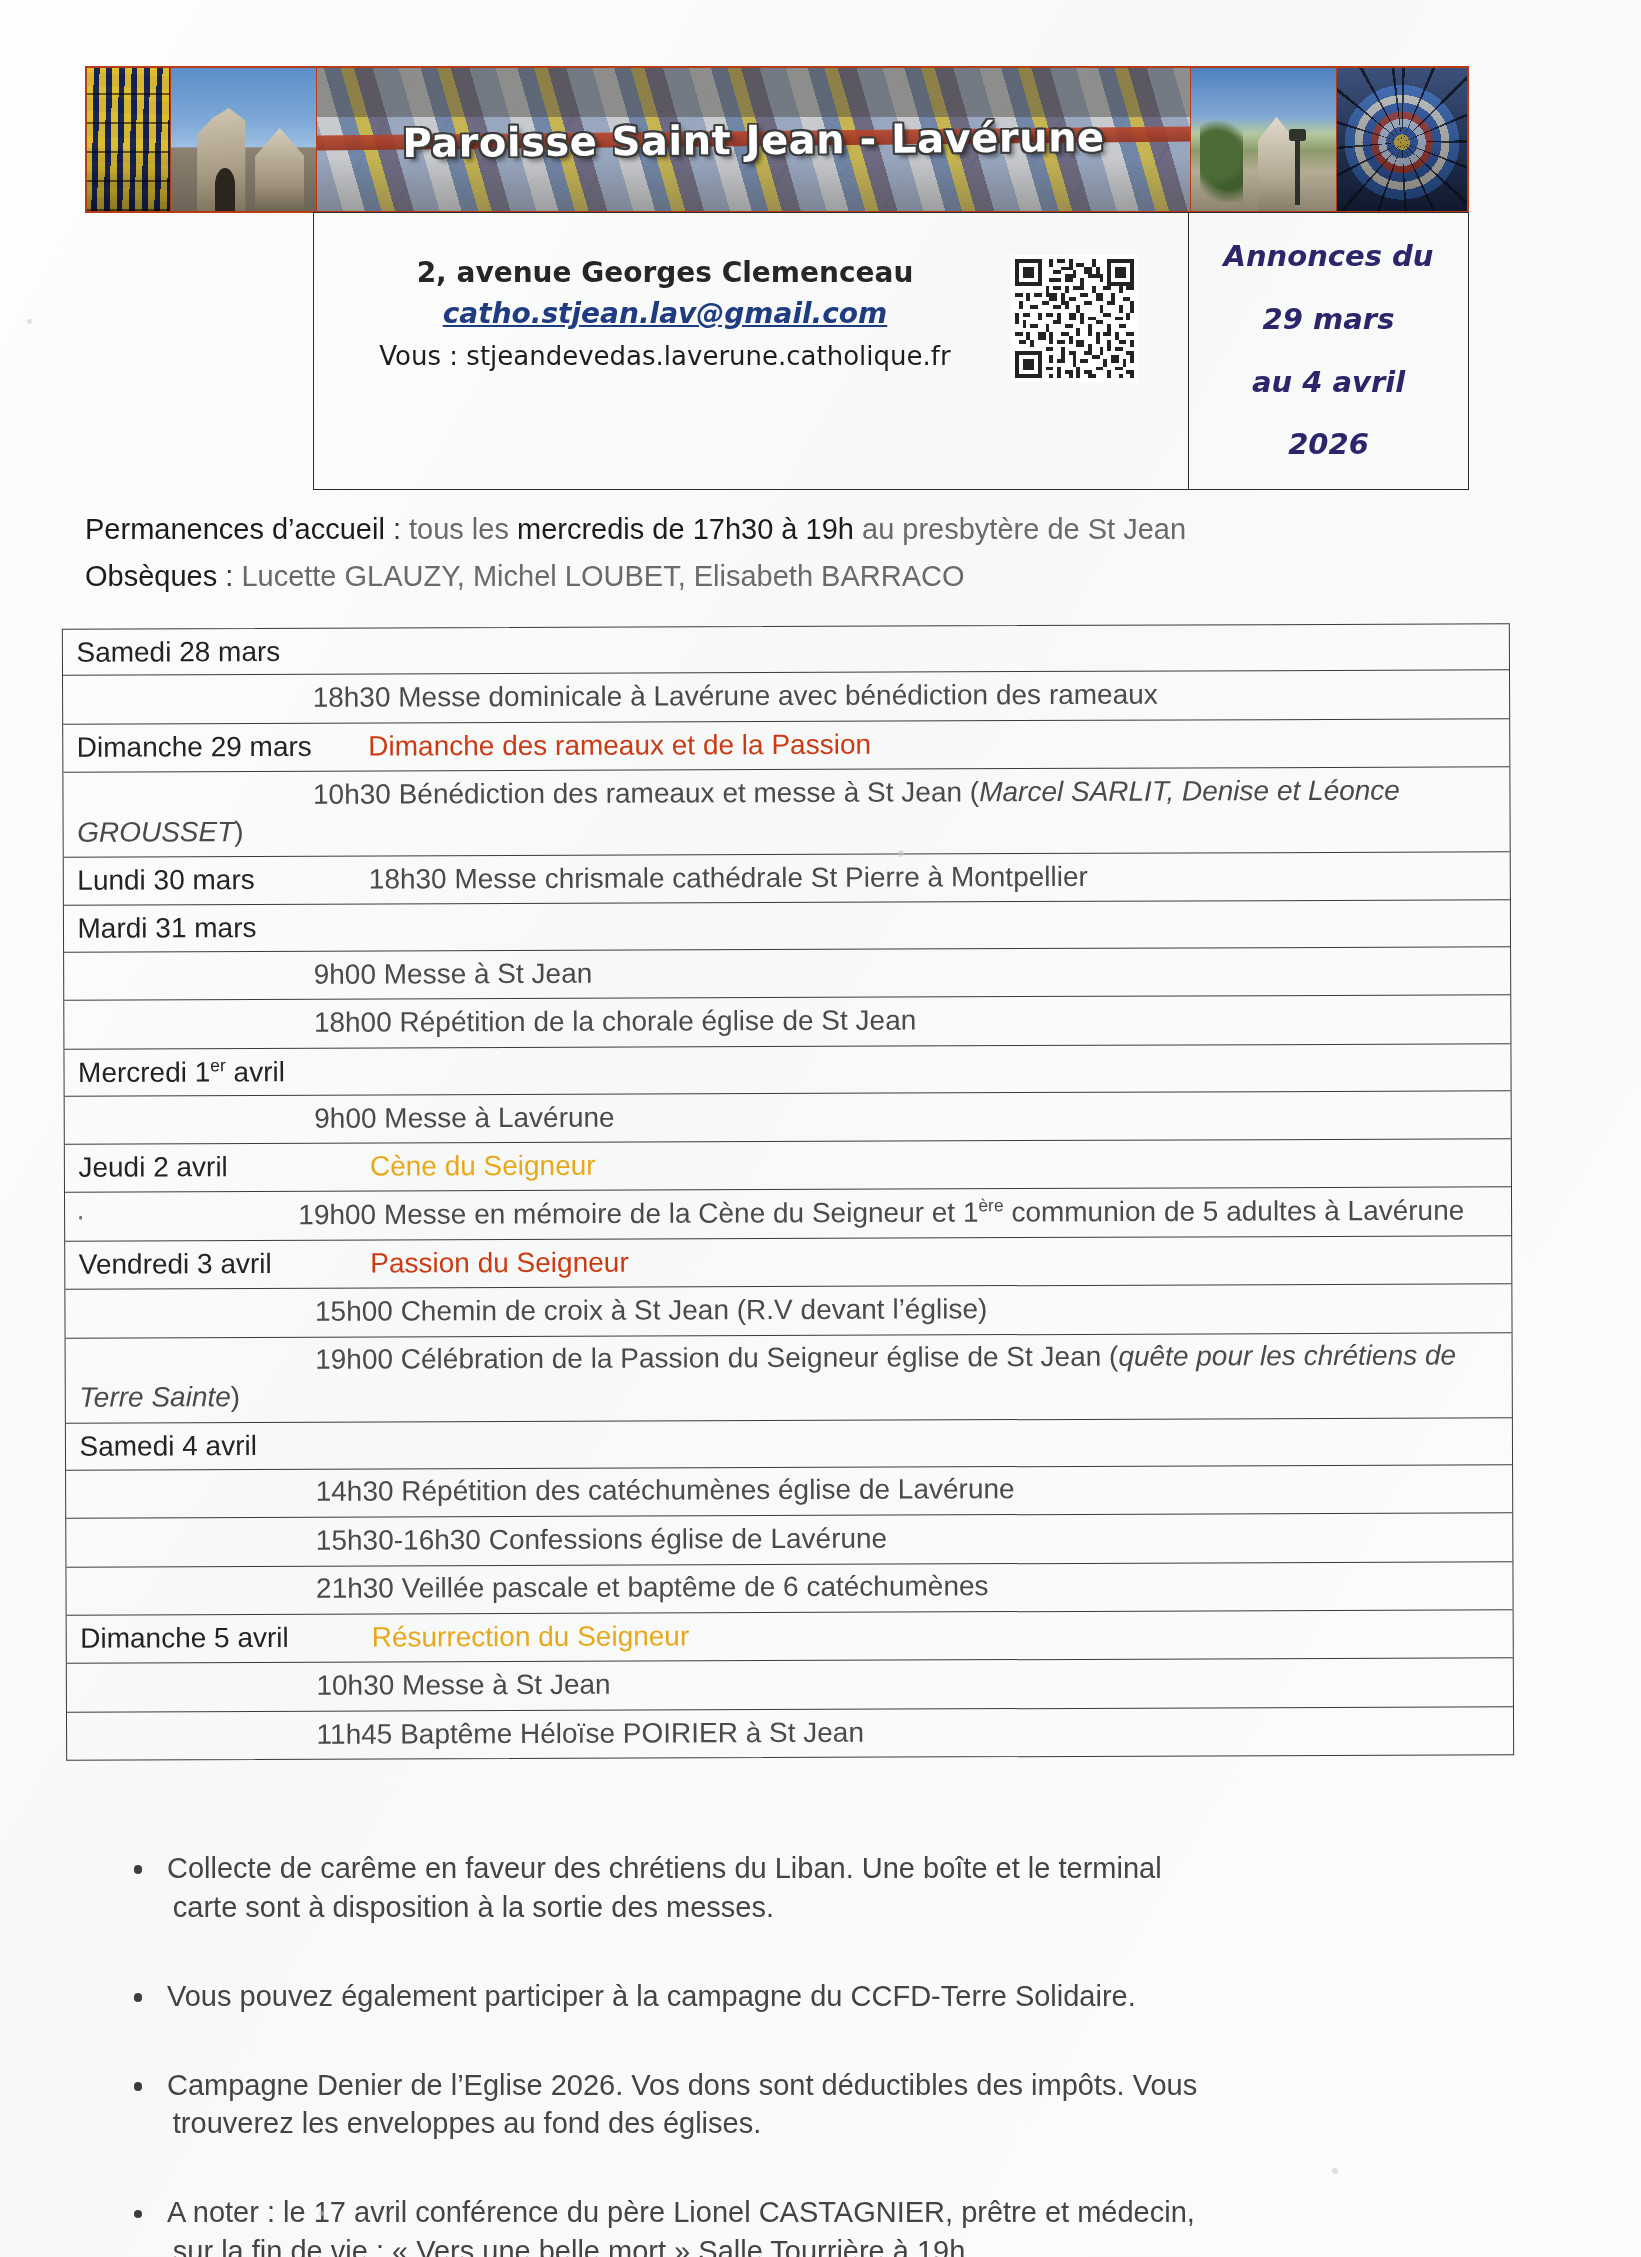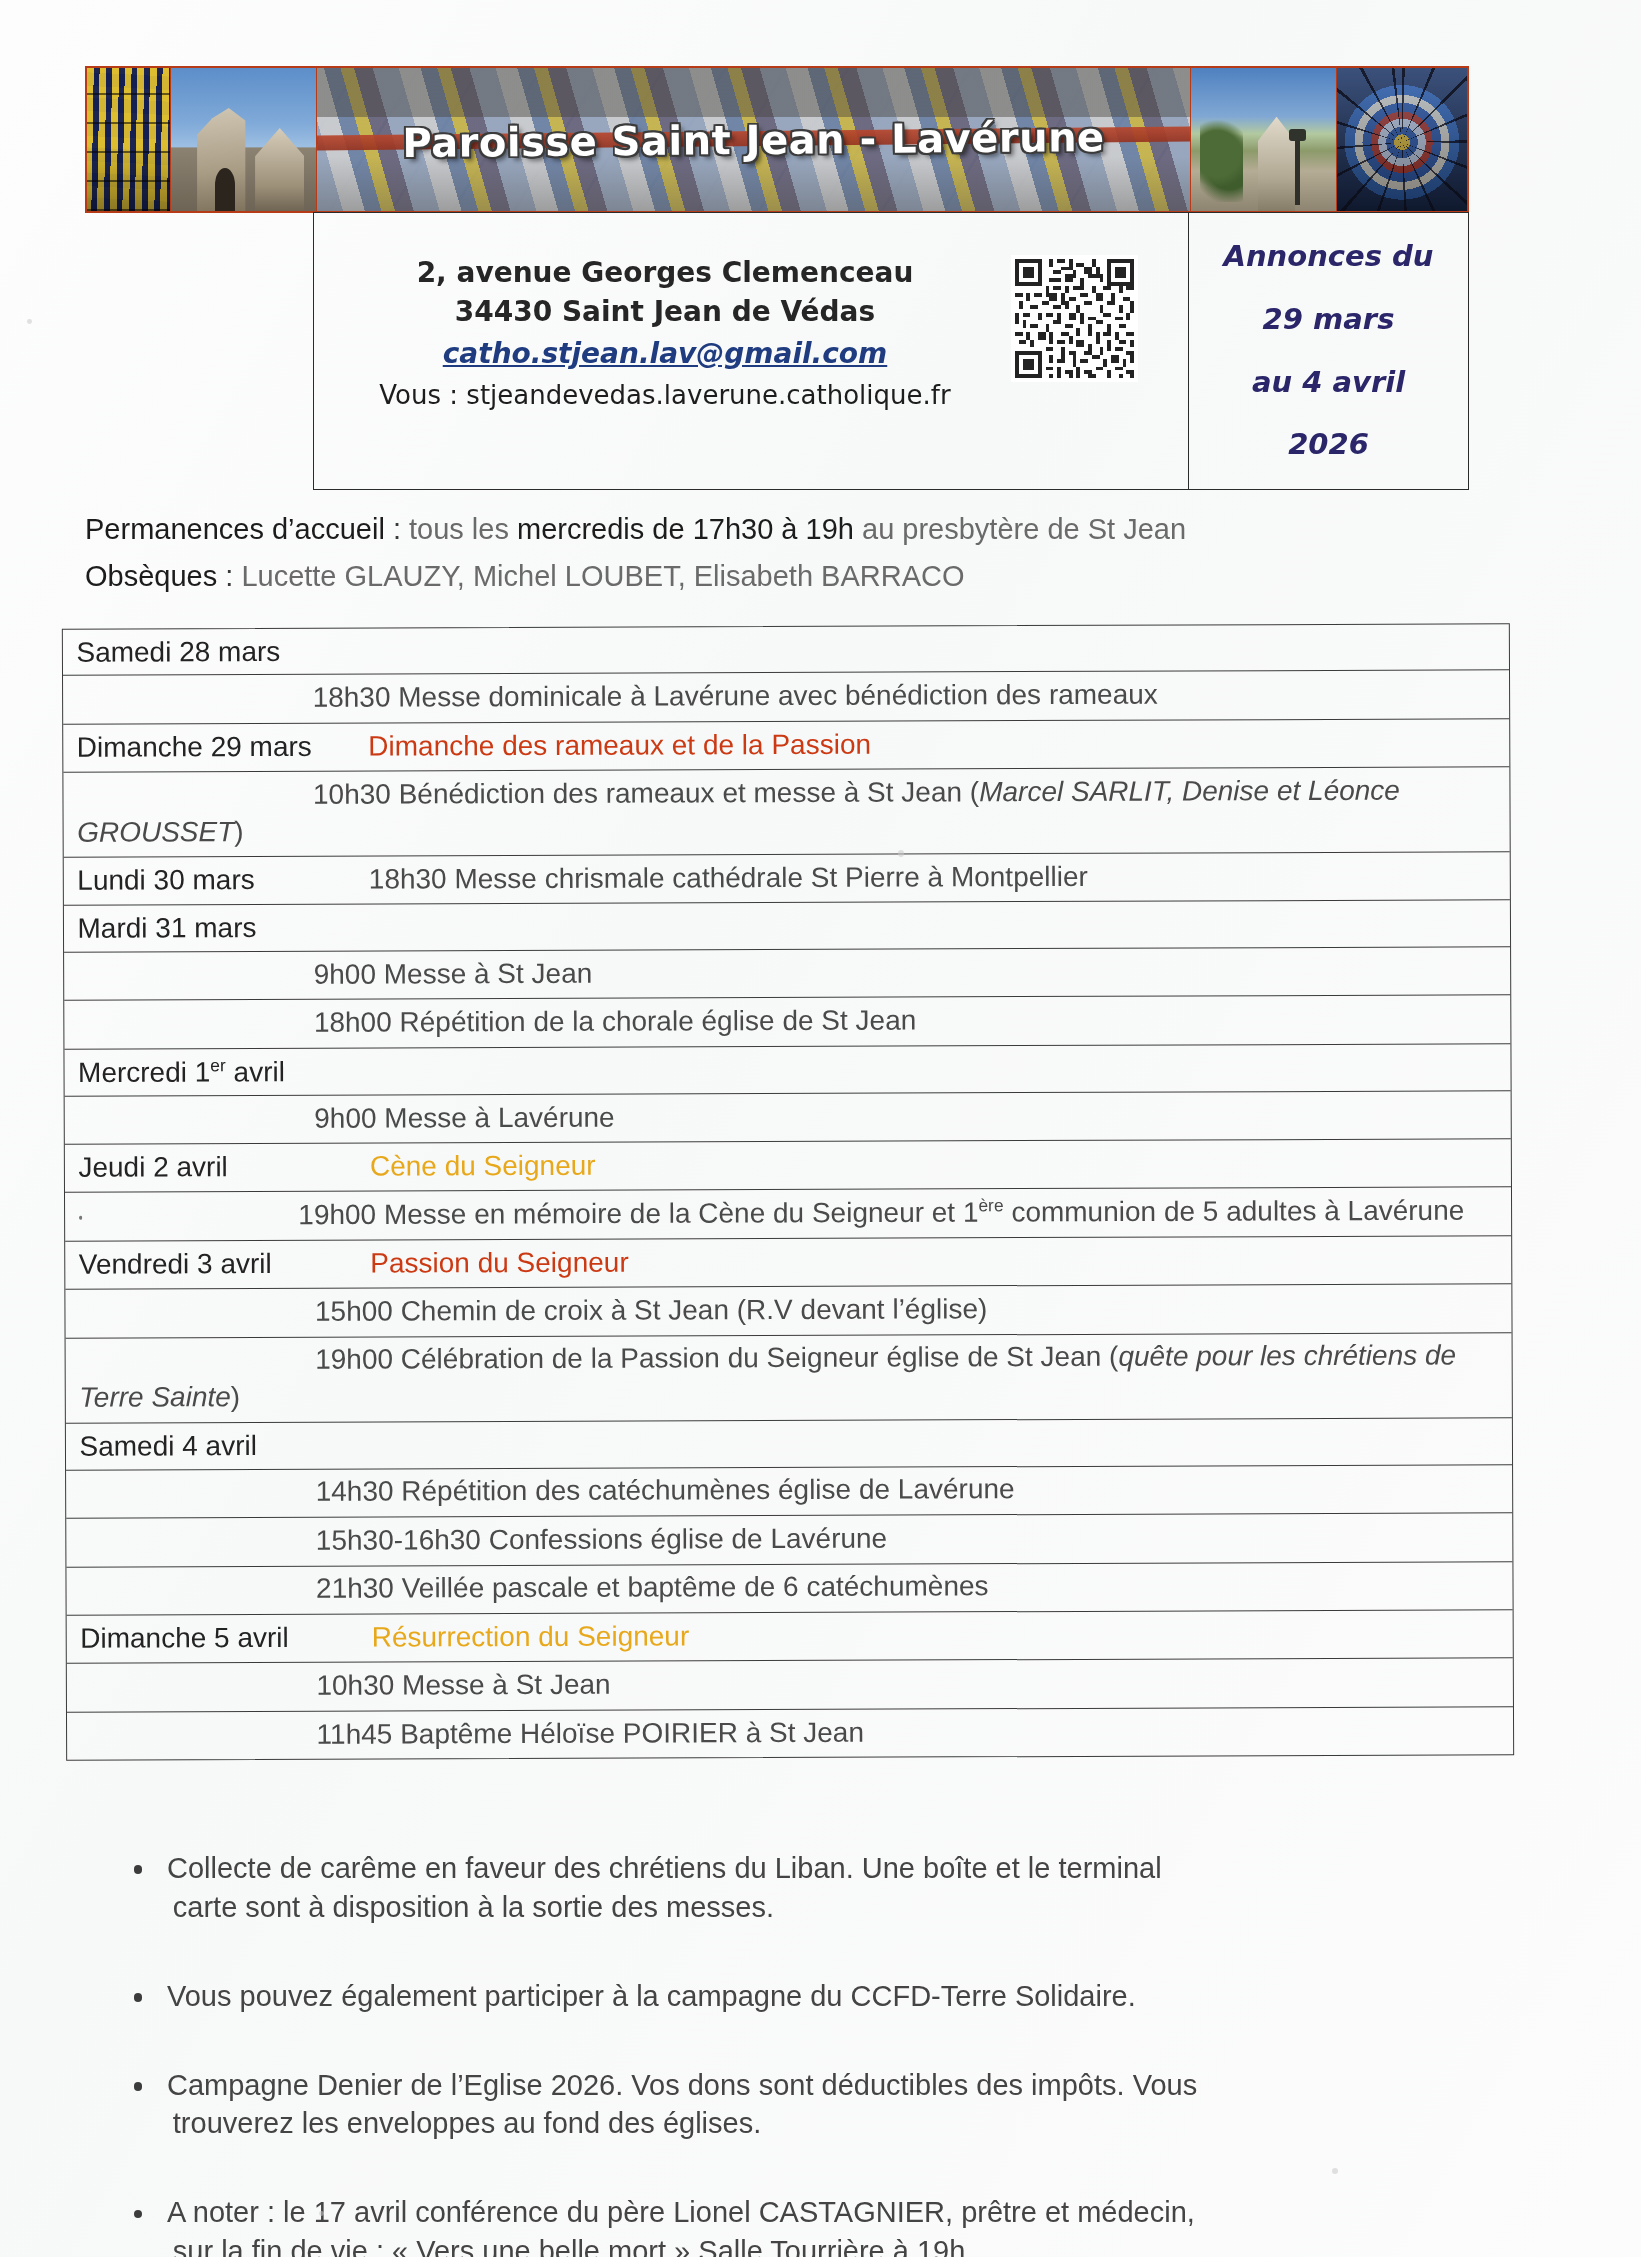--- a/index.html
+++ b/index.html
@@ -369,21 +369,20 @@
     </div>
     <div class="banner-cell cell-glass2">
       <div class="rose"></div>
     </div>
   </div>
 
   <div class="contact-box">
     <div class="contact-left">
       <div class="addr-stack">
         <div class="addr-line">2, avenue Georges Clemenceau</div>
-        <div class="addr-line">34430 Saint Jean de Védas</div>
         <div class="addr-email">catho.stjean.lav@gmail.com</div>
         <div class="addr-site"><span>Vous : </span><span>stjeandevedas.laverune.catholique.fr</span></div>
       </div>
       <div class="qr">
         <svg width="127" height="127" viewBox="0 0 33 33" shape-rendering="crispEdges" aria-hidden="true">
           <rect width="33" height="33" fill="#ffffff"></rect>
           <g fill="#232323">
             <rect x="1" y="1" width="7" height="7"></rect>
               <rect x="2" y="2" width="5" height="5" fill="#ffffff"></rect>
               <rect x="3" y="3" width="3" height="3"></rect>

